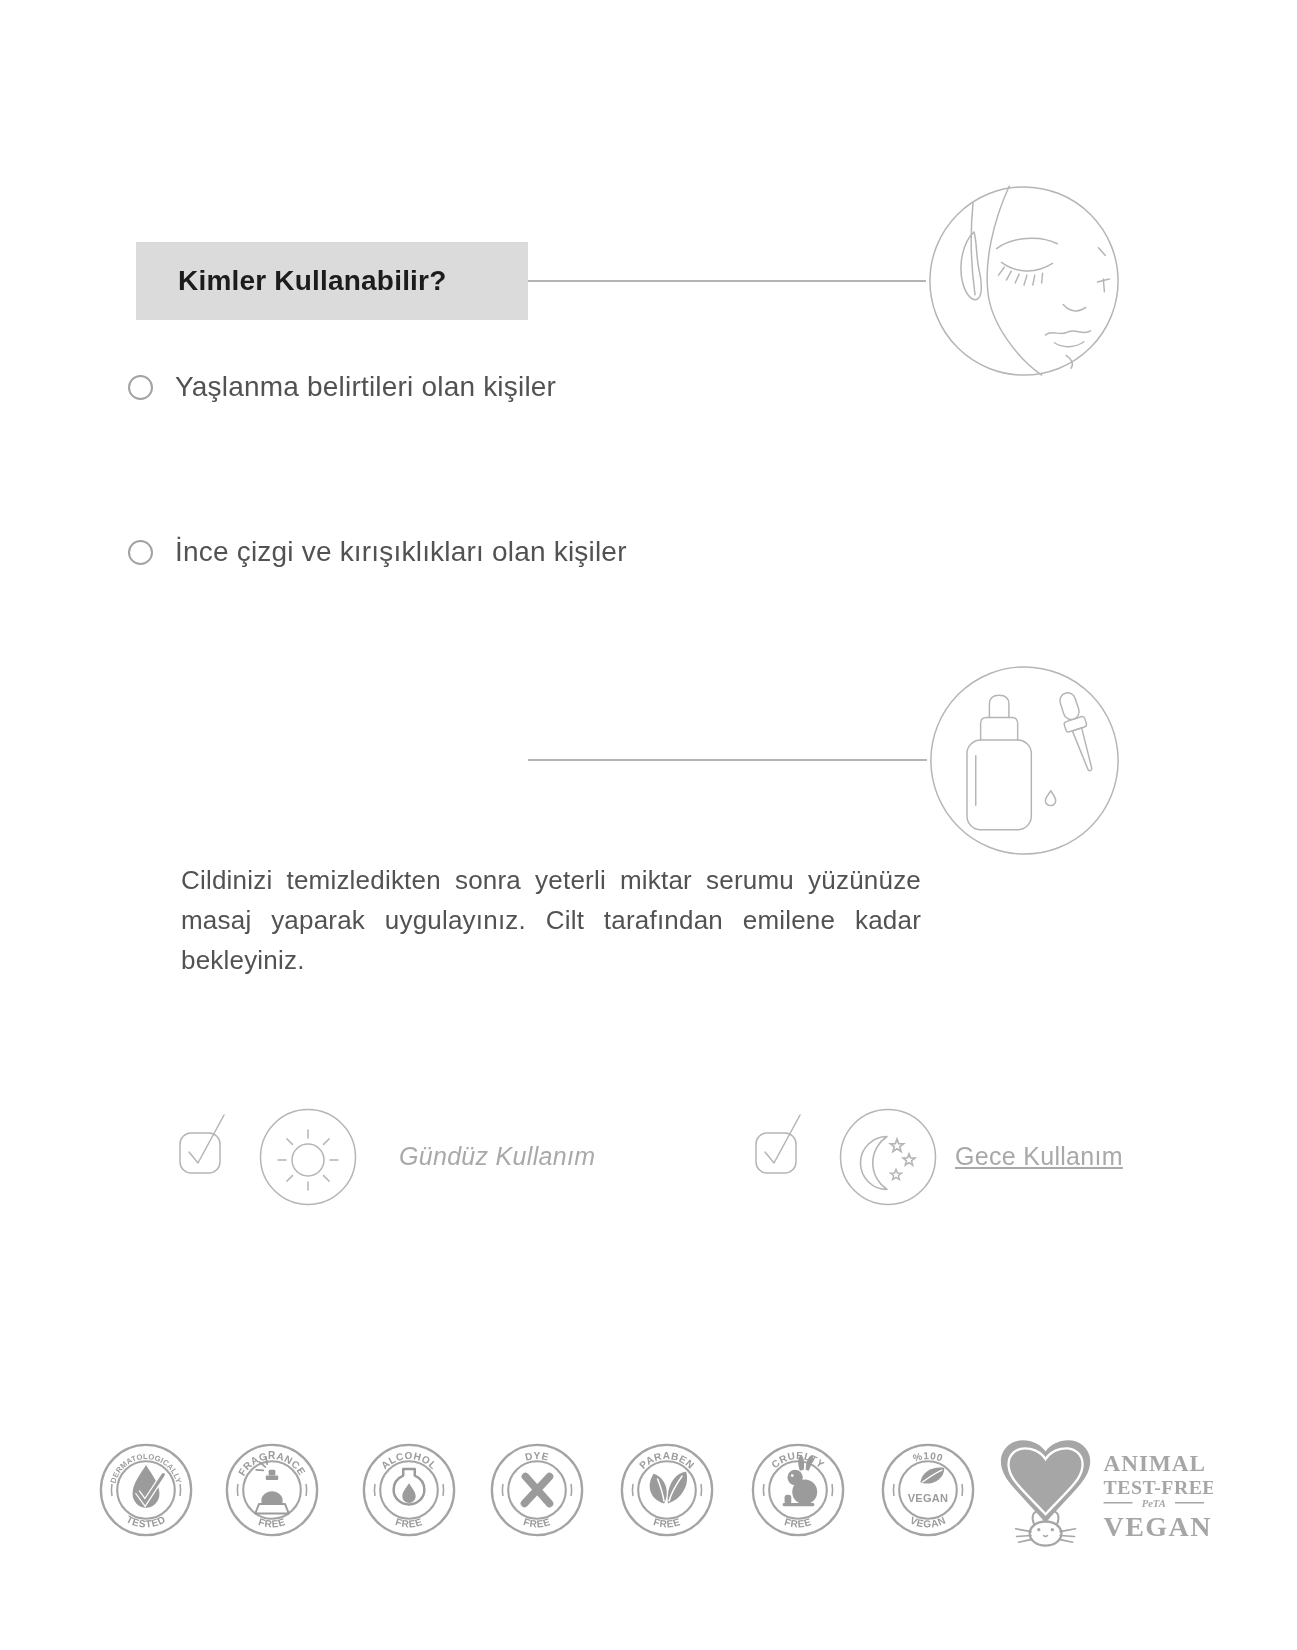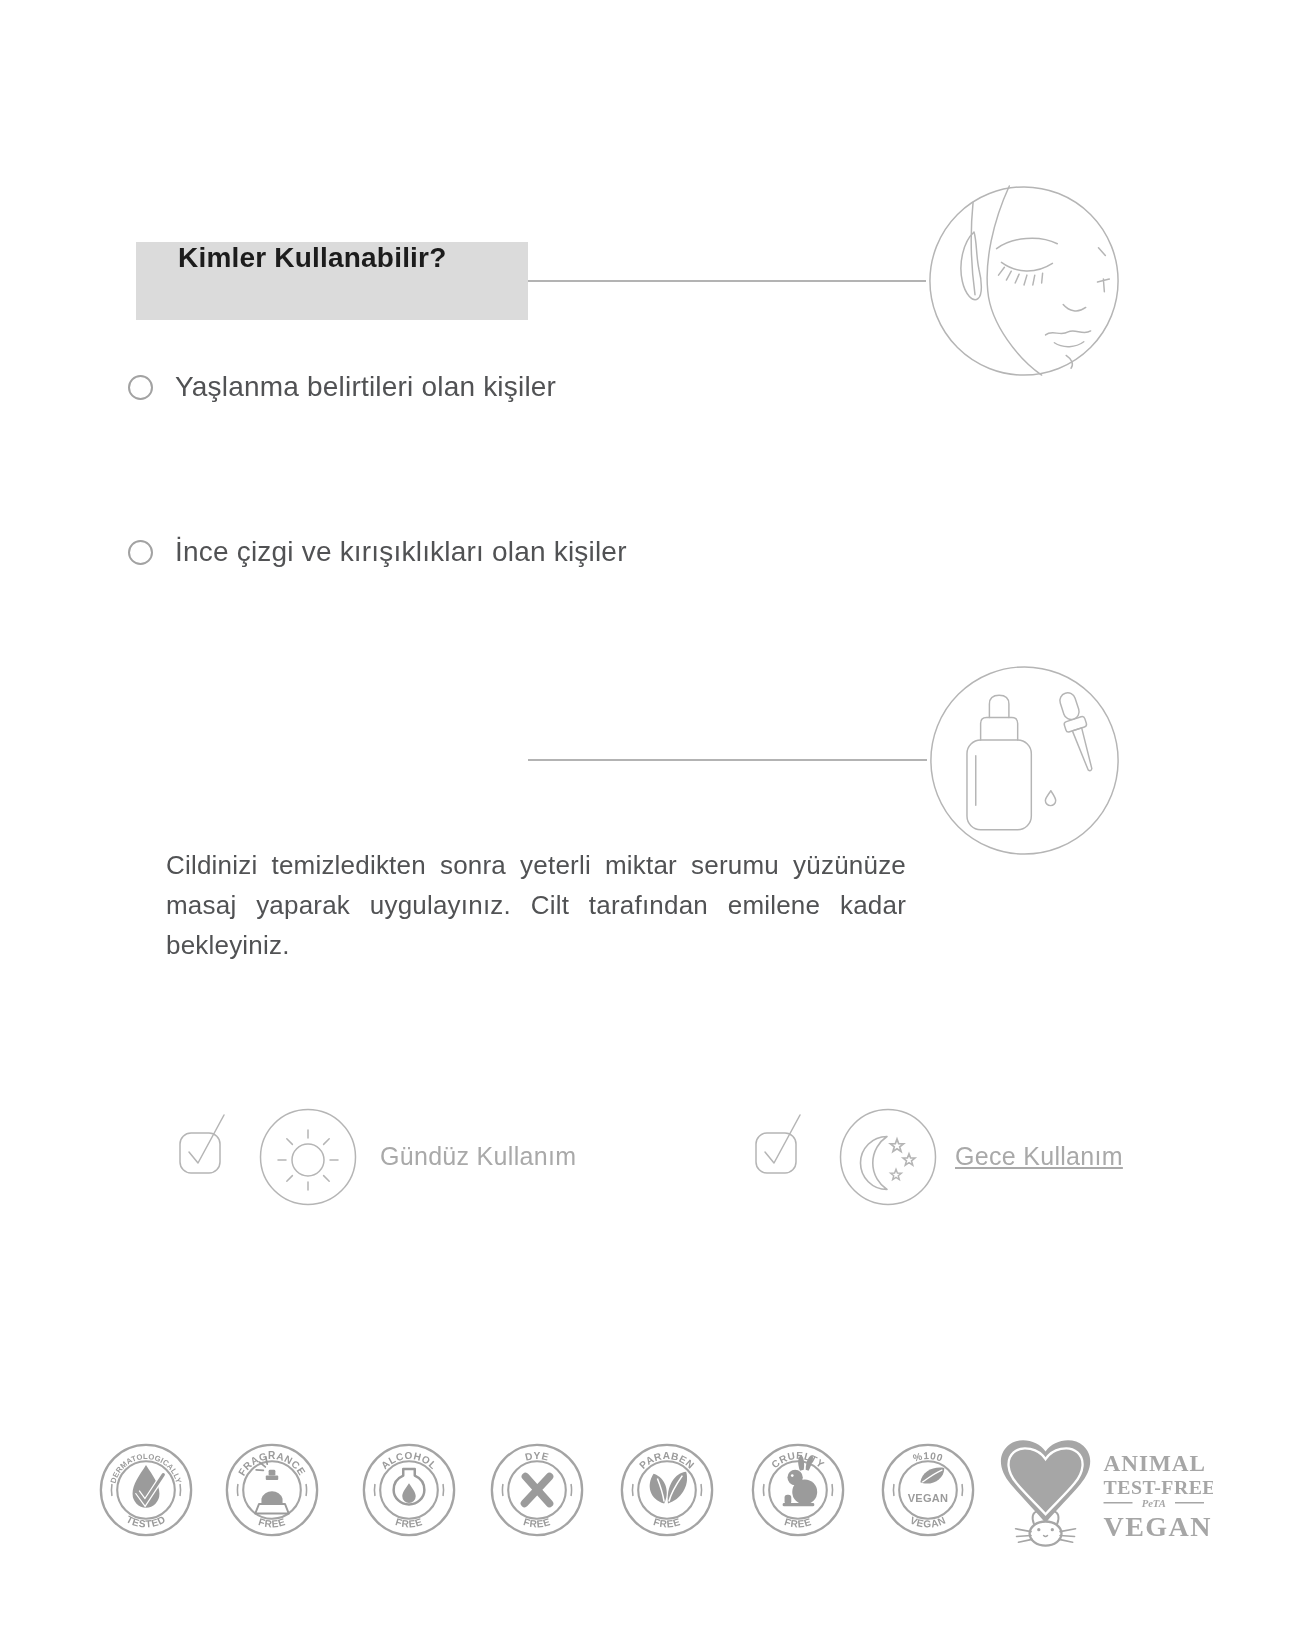--- a/index.html
+++ b/index.html
@@ -1,32 +1,32 @@
 <!DOCTYPE html>
 <html><head>
 <meta charset="utf-8">
 <style>
   html,body{margin:0;padding:0;background:#fff;}
   #page{position:relative;width:1297px;height:1650px;background:#ffffff;overflow:hidden;
         font-family:"Liberation Sans", sans-serif;}
 
   .hdr-box{position:absolute;left:136px;width:392px;height:78px;background:#dbdbdb;
-           display:flex;}
+           display:flex;align-items:center;}
   .hdr-title{padding-left:42px;font-size:28px;font-weight:bold;color:#1c1c1c;letter-spacing:.2px;}
   .connector{position:absolute;height:2px;background:#b3b3b3;}
 
   .illus{position:absolute;}
   .lineart{stroke:#b5b5b5;stroke-width:1.5;fill:none;stroke-linecap:round;stroke-linejoin:round;}
 
   .bullet-row{position:absolute;left:128px;display:flex;align-items:center;}
   .bullet-dot{width:25px;height:25px;border:2px solid #a2a2a2;border-radius:50%;box-sizing:border-box;
               flex:0 0 auto;}
   .bullet-text{margin-left:22px;font-size:28px;color:#515254;letter-spacing:.2px;white-space:nowrap;}
 
-  .para{position:absolute;left:166px;width:740px;margin:0;font-size:26px;line-height:40px;
+  .para{position:absolute;left:166px;width:740px;margin:15px;font-size:26px;line-height:40px;
         color:#515254;text-align:justify;letter-spacing:.2px;}
   .para::after{content:"";display:inline-block;width:100%;}
 
   .usage-label{position:absolute;font-size:25px;color:#a9a9a9;letter-spacing:.3px;white-space:nowrap;}
 
   .badge{position:absolute;width:96px;height:96px;}
   .bstroke{stroke:#a4a4a4;fill:none;}
   .btext{fill:#9b9b9b;font-family:"Liberation Sans",sans-serif;font-weight:bold;letter-spacing:.6px;}
   .t-long{font-size:8px;letter-spacing:.2px;}
   .t-med{font-size:10.5px;}
@@ -101,21 +101,21 @@
       <path d="M17,47 L26,58 L52,10"></path>
     </g>
   </svg>
   <svg class="illus" style="left:258px;top:1107px;" width="100" height="100" viewBox="0 0 100 100">
     <g class="lineart" stroke-width="1.7">
       <circle cx="50" cy="50" r="47.5"></circle>
       <circle cx="50" cy="53" r="16"></circle>
       <path d="M72,53 L80,53 M65.6,37.4 L71.2,31.8 M50,31 L50,23 M34.4,37.4 L28.8,31.8 M28,53 L20,53 M34.4,68.6 L28.8,74.2 M50,75 L50,83 M65.6,68.6 L71.2,74.2"></path>
     </g>
   </svg>
-  <div class="usage-label" style="left:380px;top:1142px;">Gündüz Kullanım</div>
+  <div class="usage-label" style="left:399px;top:1142px;font-style:italic;">Gündüz Kullanım</div>
 
   <svg class="illus" style="left:748px;top:1105px;" width="60" height="72" viewBox="0 0 60 72">
     <g class="lineart" stroke-width="2.1">
       <rect x="8" y="28" width="40" height="40" rx="11"></rect>
       <path d="M17,47 L26,58 L52,10"></path>
     </g>
   </svg>
   <svg class="illus" style="left:838px;top:1107px;" width="100" height="100" viewBox="0 0 100 100">
     <defs>
       <path id="star5" d="M0,-6 L1.47,-2.02 L5.71,-1.85 L2.38,0.77 L3.53,4.85 L0,2.5 L-3.53,4.85 L-2.38,0.77 L-5.71,-1.85 L-1.47,-2.02 Z"></path>

